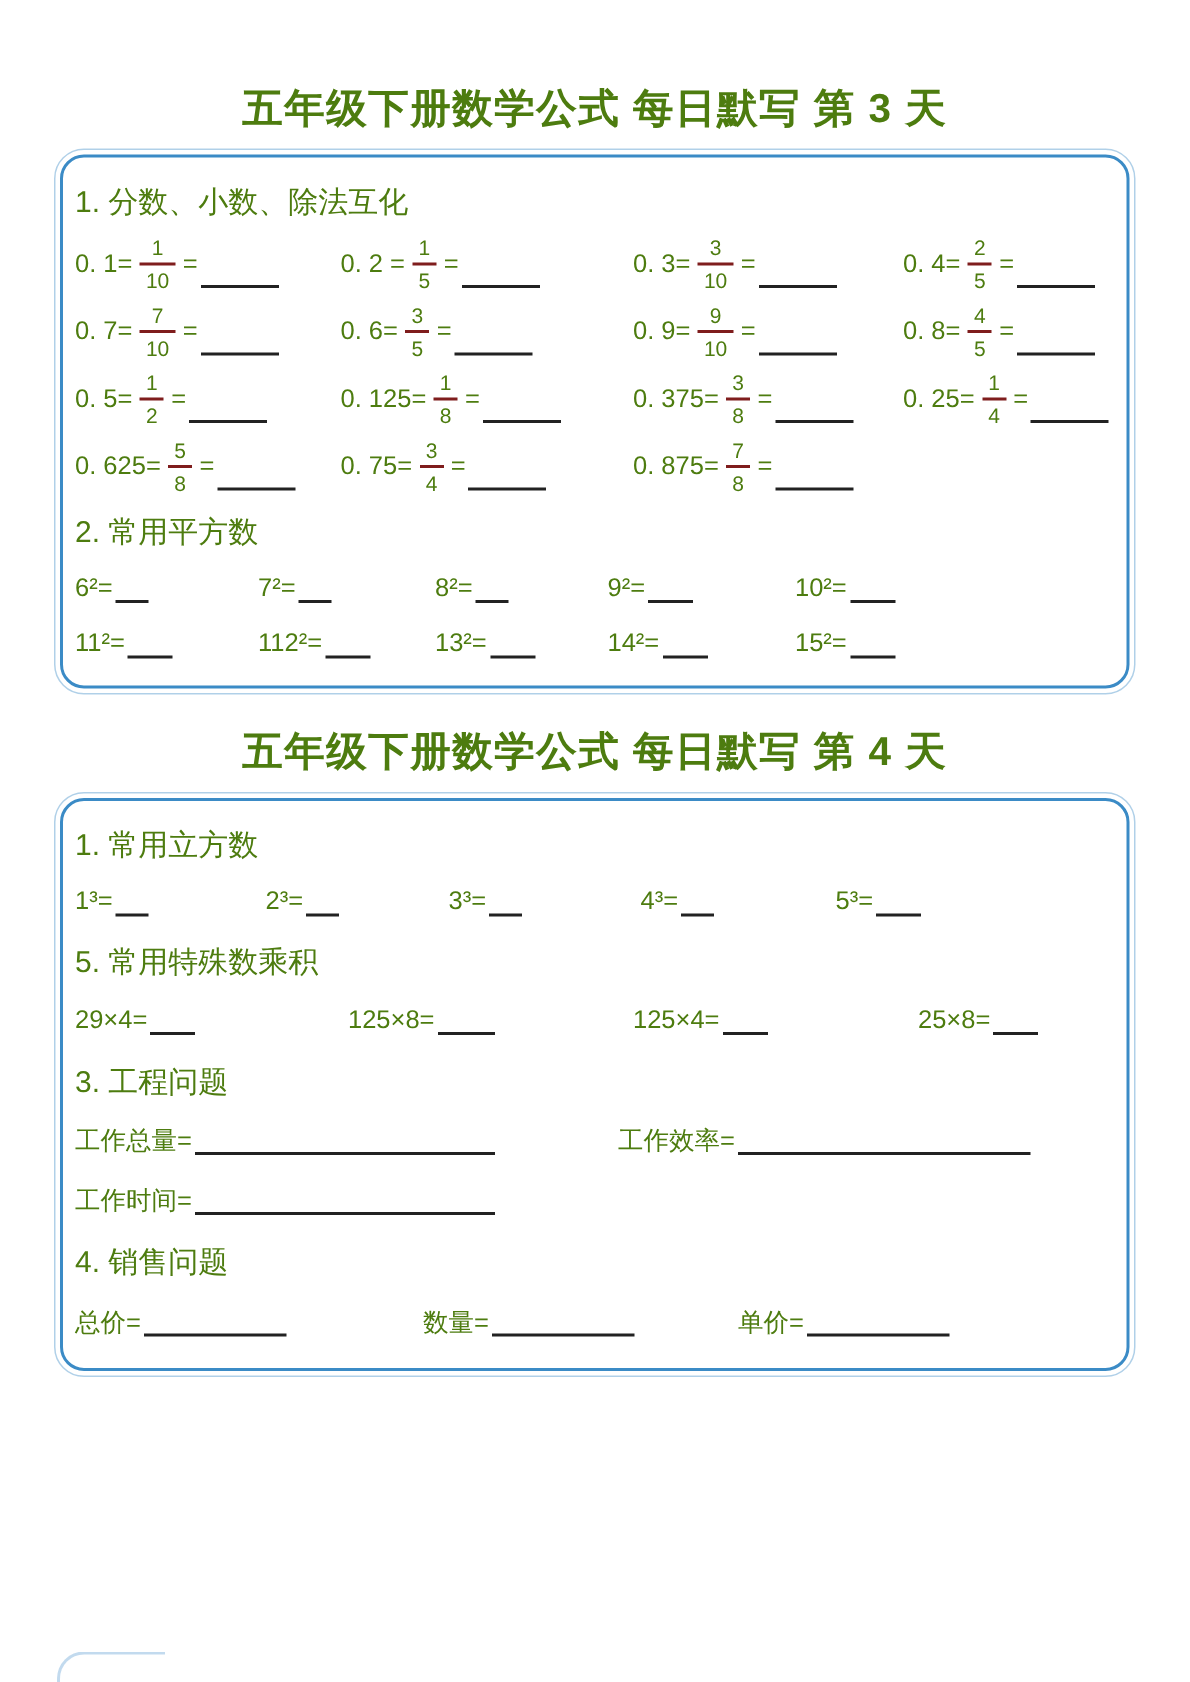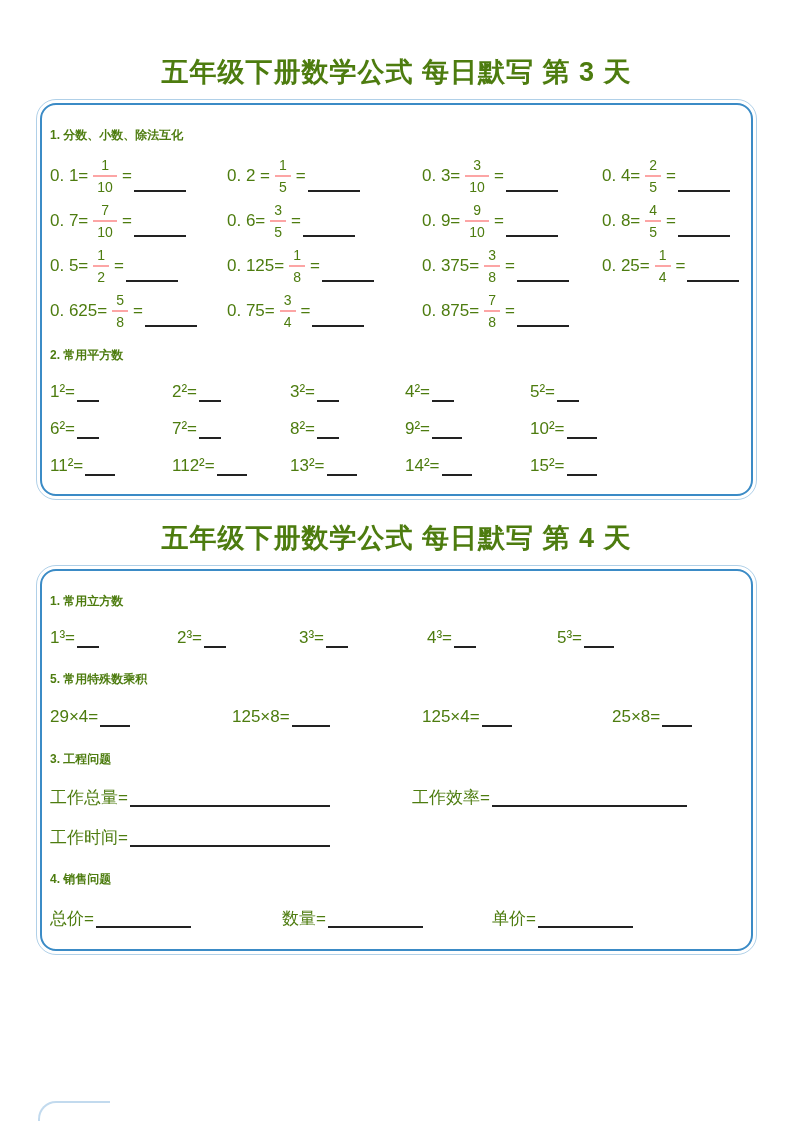--- a/index.html
+++ b/index.html
@@ -34,39 +34,39 @@
   }
   .worksheet-box::before{
     content:"";
     position:absolute;
     inset:-6px;
     border:1.5px solid rgba(80,150,205,0.45);
     border-radius:20px;
     pointer-events:none;
   }
   .section-heading{
-    font-size:12px;
-    font-weight:bold;
+    font-size:20px;
+    font-weight:normal;
     margin:10px 0 6px 0;
     line-height:24px;
   }
   .row{display:grid;align-items:center;}
   .row-frac{grid-template-columns:177px 195px 180px 1fr;height:45px;}
   .row-sq{grid-template-columns:122px 118px 115px 125px 1fr;height:37px;}
   .row-cube{grid-template-columns:127px 122px 128px 130px 1fr;height:38px;}
   .row-prod{grid-template-columns:182px 190px 190px 1fr;height:40px;}
   .row-work{grid-template-columns:362px 1fr;height:40px;}
   .row-sales{grid-template-columns:232px 210px 1fr;height:42px;}
   .cell{display:flex;align-items:center;white-space:nowrap;font-size:17px;}
   .frac{
     display:inline-flex;flex-direction:column;align-items:center;
     line-height:1;font-size:14px;margin:0 5px;
   }
   .frac .num{padding:0 4px 3px 4px;}
-  .frac .den{border-top:2px solid #fca5a5;padding:3px 4px 0 4px;}
+  .frac .den{border-top:2px solid #7f1d1d;padding:3px 4px 0 4px;}
   .blank{
     display:inline-block;
     border-bottom:2px solid #222;
     height:2px;
     transform:translateY(8px);
     margin-left:2px;
   }
   .blank-frac{transform:translateY(14px);}
   .bw22{width:22px}.bw30{width:30px}.bw38{width:38px}.bw52{width:52px}
   .bw95{width:95px}.bw195{width:195px}.bw200{width:200px}
@@ -234,42 +234,20 @@
         <span>=</span>
         <span class="blank blank-frac bw52"></span>
       </span>
       <span class="cell"></span>
     </div>
 
     <div class="section-heading">2. 常用平方数</div>
 
     <div class="row row-sq">
       <span class="cell">
-          <span>1²=</span>
-          <span class="blank bw22"></span>
-        </span>
-      <span class="cell">
-          <span>2²=</span>
-          <span class="blank bw22"></span>
-        </span>
-      <span class="cell">
-          <span>3²=</span>
-          <span class="blank bw22"></span>
-        </span>
-      <span class="cell">
-          <span>4²=</span>
-          <span class="blank bw22"></span>
-        </span>
-      <span class="cell">
-          <span>5²=</span>
-          <span class="blank bw22"></span>
-        </span>
-    </div>
-    <div class="row row-sq">
-      <span class="cell">
           <span>6²=</span>
           <span class="blank bw22"></span>
         </span>
       <span class="cell">
           <span>7²=</span>
           <span class="blank bw22"></span>
         </span>
       <span class="cell">
           <span>8²=</span>
           <span class="blank bw22"></span>

